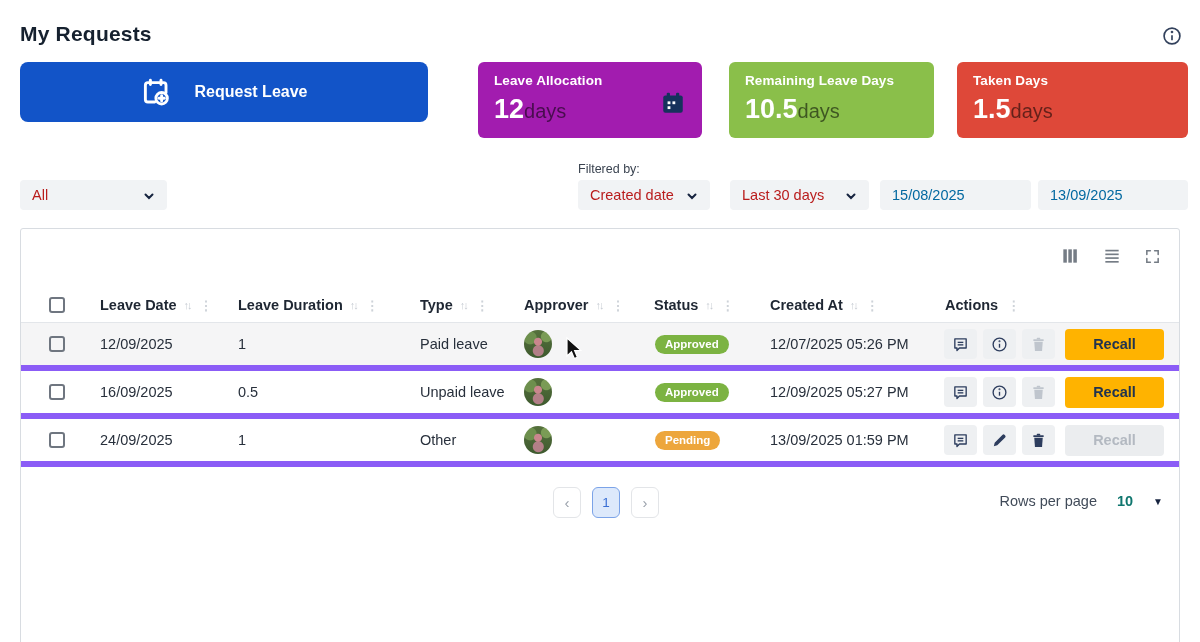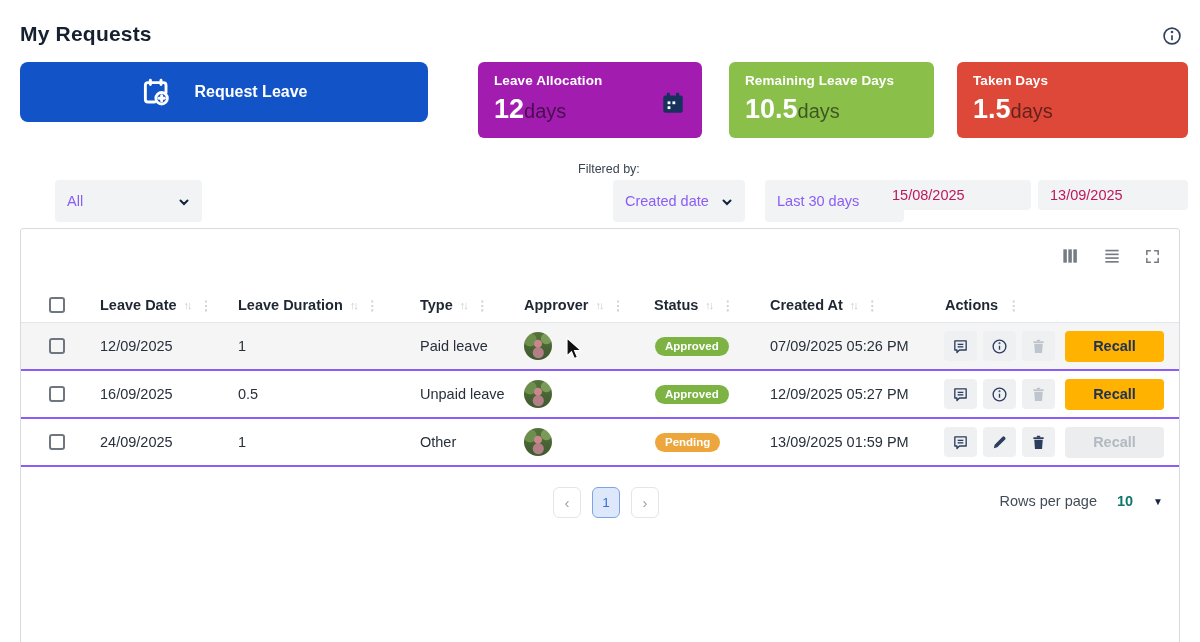--- a/index.html
+++ b/index.html
@@ -22,44 +22,44 @@
   .stat-card .lbl { font-size:13.5px; font-weight:bold; letter-spacing:.1px; }
   .stat-card .val-row { margin-top:6px; display:flex; align-items:baseline; }
   .stat-card .val { font-size:27px; font-weight:bold; color:#ffffff; }
   .stat-card .unit { font-size:20px; color:rgba(0,0,0,0.55); }
   .card-blue  { left:478px; width:224px; background:#a21caf; }
   .card-green { left:729px; width:205px; background:#8abf4a; }
   .card-red   { left:957px; width:231px; background:#de4839; }
   .card-cal { position:absolute; right:16px; top:28px; width:26px; height:26px; color:#16325c; }
 
   
-  .select-box { top:180px; height:42px; background:#f1f3f5; border-radius:4px;
+  .select-box { top:180px; height:30px; background:#f1f3f5; border-radius:4px;
     display:flex; align-items:center; justify-content:space-between;
-    padding:0 12px; font-size:14.5px; color:#8b5cf6; cursor:pointer;margin-left:35px; }
+    padding:0 12px; font-size:14.5px; color:#b91c1c; cursor:pointer; }
   .select-box .chev { width:12px; height:12px; color:#16233f; }
   .filtered-by { left:578px; top:162px; font-size:12.5px; color:#3a4350; }
   .date-box { top:180px; height:30px; background:#f1f3f5; border-radius:4px;
-    display:flex; align-items:center; padding:0 12px; font-size:14.5px; color:#be185d; }
+    display:flex; align-items:center; padding:0 12px; font-size:14.5px; color:#0369a1; }
 
   
   .table-card { left:20px; top:228px; width:1160px; height:420px;
     border:1px solid #d8dce1; border-radius:3px; background:#fff; }
   .card-toolbar { position:absolute; right:18px; top:17px; display:flex; align-items:center; gap:22px; }
   .tool-icon { width:20px; height:20px; color:#757c85; cursor:pointer; }
 
   .grid-row { display:grid; grid-template-columns:64px 138px 182px 104px 130px 116px 175px 1fr;
     align-items:center; }
   .thead { position:absolute; left:0; top:59px; width:1158px; height:35px;
     border-bottom:1px solid #e3e6ea; }
   .th { font-size:14.5px; font-weight:bold; color:#1f2733; display:flex; align-items:center; gap:7px; padding-left:15px; }
   .sort-ic { font-size:11px; color:#c7ccd3; letter-spacing:-2px; cursor:pointer; }
   .dots-ic { font-size:13px; color:#ced3d9; font-weight:bold; cursor:pointer; padding:0 2px; }
 
   .tbody { position:absolute; left:0; top:94px; width:1158px; }
-  .tr { height:48px; border-bottom:2px solid #8b5cf6; }
+  .tr { height:48px; border-bottom:6px solid #8b5cf6; }
   .tr.hovered { background:#f5f5f6; }
   .td { font-size:14.5px; color:#28303c; padding-left:15px; display:flex; align-items:center; }
 
   .checkbox { width:16px; height:16px; border:2px solid #6f7680; border-radius:3px;
     background:transparent; cursor:pointer; margin-left:13px; }
 
   .avatar { width:28px; height:28px; border-radius:50%;
     background:
       radial-gradient(circle at 50% 42%, #c9868d 0 3.5px, rgba(0,0,0,0) 4.5px),
       radial-gradient(circle at 51% 74%, #b27f87 0 5px, rgba(0,0,0,0) 6px),
@@ -267,21 +267,21 @@
         </div>
       <div class="td">12/09/2025</div>
       <div class="td">1</div>
       <div class="td">Paid leave</div>
       <div class="td">
           <span class="avatar"></span>
         </div>
       <div class="td" style="padding-left:16px;">
           <span class="badge badge-approved">Approved</span>
         </div>
-      <div class="td">07/09/2025 05:26 PM</div>
+      <div class="td">12/07/2025 05:26 PM</div>
       <div class="actions-cell">
         <button class="icon-btn">
           <svg viewBox="0 0 24 24" fill="none" stroke="currentColor" stroke-width="1.9" stroke-linejoin="round">
               <path d="M4 4 h16 v13 h-9.5 l-3.5 3.5 v-3.5 H4 z"></path>
               <line x1="8" y1="9" x2="16" y2="9"></line>
               <line x1="8" y1="12.5" x2="16" y2="12.5"></line>
             </svg>
         </button>
         <button class="icon-btn">
           <svg viewBox="0 0 24 24" fill="none" stroke="currentColor" stroke-width="1.9">

